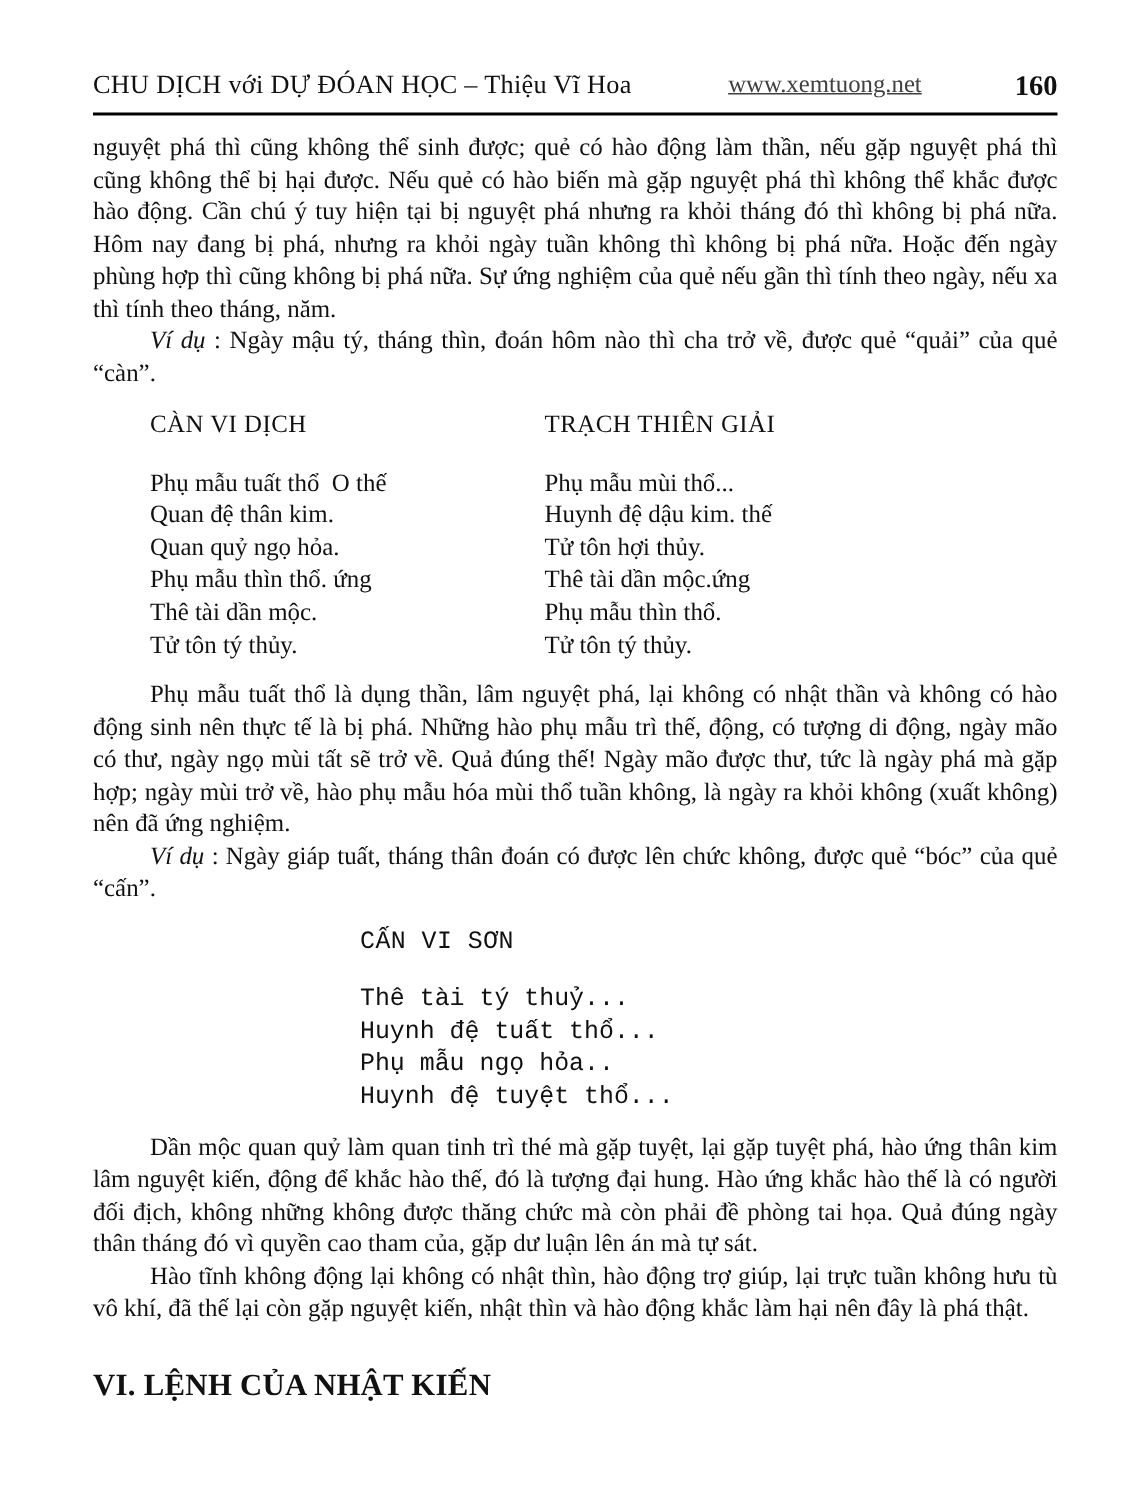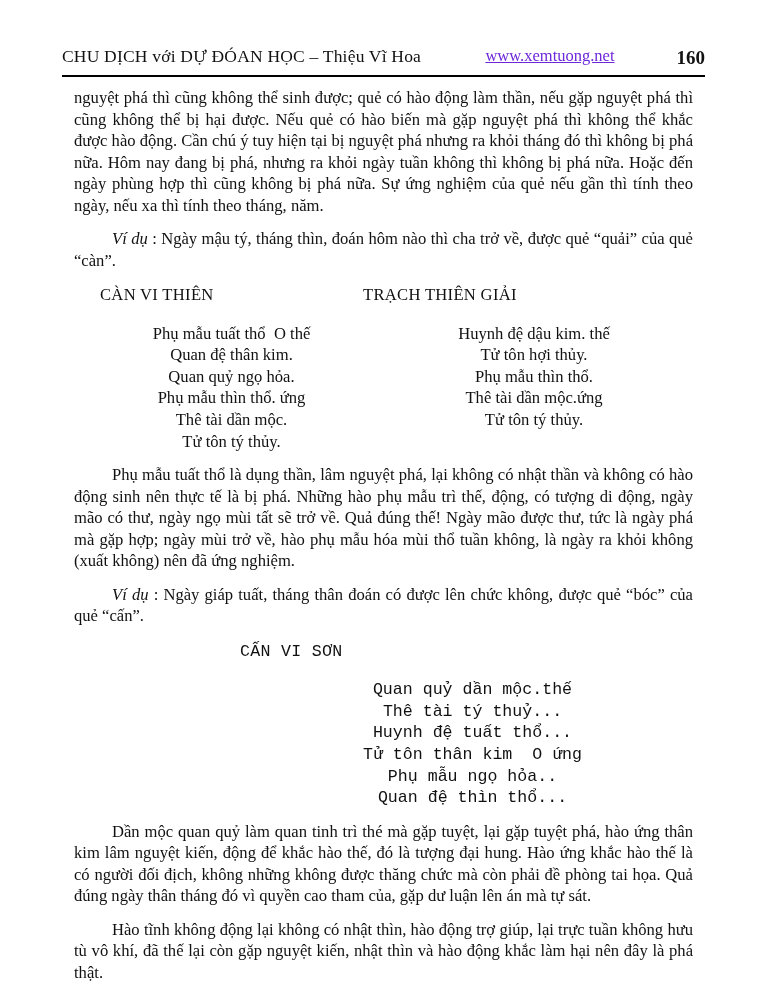--- a/index.html
+++ b/index.html
@@ -24,55 +24,55 @@
   }
   .header-title {
     flex: 1;
     font-size: 17.5px;
     letter-spacing: 0.2px;
     white-space: nowrap;
   }
   .header-url {
     font-size: 16.5px;
     text-decoration: underline;
-    color: #6d28d9;
+    color: #404040;
     margin-right: 62px;
     margin-bottom: 1px;
     white-space: nowrap;
   }
   .header-page {
     font-size: 19px;
     font-weight: bold;
     line-height: 1;
   }
   
   .para {
     font-size: 16.6px;
     line-height: 21.5px;
     text-align: justify;
-    margin: 12px;
+    margin: 0;
   }
   .para.indent { text-indent: 38px; }
   .para.first { margin-top: 10px; }
   .example { text-indent: 38px; }
   .vi-du { font-style: italic; }
   
   .hex-pair {
     display: flex;
     margin: 13px 0 12px 38px;
     font-size: 16.6px;
     line-height: 21.6px;
   }
   .hex-col-left { width: 263px; }
   .hex-col-right { flex: 1; }
   .hex-title {
     margin-bottom: 17px;
     letter-spacing: 0.3px;
   }
-  .hex-line { white-space: pre; text-align: center; }
+  .hex-line { white-space: pre; }
   
   .hex-single {
     margin: 14px 0 12px 178px;
     font-size: 16.6px;
     line-height: 21.6px;
     font-family: Liberation Mono, monospace;
   }
   
   .section-heading {
     text-align: left;
@@ -92,50 +92,49 @@
     <a class="header-url" href="#">www.xemtuong.net</a>
     <div class="header-page">160</div>
   </div>
 
   <p class="para first">nguyệt phá thì cũng không thể sinh được; quẻ có hào động làm thần, nếu gặp nguyệt phá thì cũng không thể bị hại được. Nếu quẻ có hào biến mà gặp nguyệt phá thì không thể khắc được hào động. Cần chú ý tuy hiện tại bị nguyệt phá nhưng ra khỏi tháng đó thì không bị phá nữa. Hôm nay đang bị phá, nhưng ra khỏi ngày tuần không thì không bị phá nữa. Hoặc đến ngày phùng hợp thì cũng không bị phá nữa. Sự ứng nghiệm của quẻ nếu gần thì tính theo ngày, nếu xa thì tính theo tháng, năm.</p>
 
   <p class="para example"><span class="vi-du">Ví dụ</span><span> : Ngày mậu tý, tháng thìn, đoán hôm nào thì cha trở về, được quẻ “quải” của quẻ “càn”.</span></p>
 
   <div class="hex-pair">
     <div class="hex-col-left">
-      <div class="hex-title">CÀN VI THIÊN</div>
+      <div class="hex-title">CÀN VI DỊCH</div>
       <div class="hex-line">Phụ mẫu tuất thổ  O thế</div>
       <div class="hex-line">Quan đệ thân kim.</div>
       <div class="hex-line">Quan quỷ ngọ hỏa.</div>
       <div class="hex-line">Phụ mẫu thìn thổ. ứng</div>
       <div class="hex-line">Thê tài dần mộc.</div>
       <div class="hex-line">Tử tôn tý thủy.</div>
     </div>
     <div class="hex-col-right">
       <div class="hex-title">TRẠCH THIÊN GIẢI</div>
+      <div class="hex-line">Phụ mẫu mùi thổ...</div>
       <div class="hex-line">Huynh đệ dậu kim. thế</div>
       <div class="hex-line">Tử tôn hợi thủy.</div>
+      <div class="hex-line">Thê tài dần mộc.ứng</div>
       <div class="hex-line">Phụ mẫu thìn thổ.</div>
-      <div class="hex-line">Thê tài dần mộc.ứng</div>
       <div class="hex-line">Tử tôn tý thủy.</div>
     </div>
   </div>
 
   <p class="para indent">Phụ mẫu tuất thổ là dụng thần, lâm nguyệt phá, lại không có nhật thần và không có hào động sinh nên thực tế là bị phá. Những hào phụ mẫu trì thế, động, có tượng di động, ngày mão có thư, ngày ngọ mùi tất sẽ trở về. Quả đúng thế! Ngày mão được thư, tức là ngày phá mà gặp hợp; ngày mùi trở về, hào phụ mẫu hóa mùi thổ tuần không, là ngày ra khỏi không (xuất không) nên đã ứng nghiệm.</p>
 
   <p class="para example"><span class="vi-du">Ví dụ</span><span> : Ngày giáp tuất, tháng thân đoán có được lên chức không, được quẻ “bóc” của quẻ “cấn”.</span></p>
 
   <div class="hex-single">
     <div class="hex-title">CẤN VI  SƠN</div>
-    <div class="hex-line">Quan quỷ dần mộc.thế</div>
     <div class="hex-line">Thê tài tý thuỷ...</div>
     <div class="hex-line">Huynh đệ tuất thổ...</div>
-    <div class="hex-line">Tử tôn thân kim  O ứng</div>
     <div class="hex-line">Phụ mẫu ngọ hỏa..</div>
-    <div class="hex-line">Quan đệ thìn thổ...</div>
+    <div class="hex-line">Huynh đệ tuyệt thổ...</div>
   </div>
 
   <p class="para indent">Dần mộc quan quỷ làm quan tinh trì thé mà gặp tuyệt, lại gặp tuyệt phá, hào ứng thân kim lâm nguyệt kiến, động để khắc hào thế, đó là tượng đại hung. Hào ứng khắc hào thế là có người đối địch, không những không được thăng chức mà còn phải đề phòng tai họa. Quả đúng ngày thân tháng đó vì quyền cao tham của, gặp dư luận lên án mà tự sát.</p>
 
   <p class="para indent">Hào tĩnh không động lại không có nhật thìn, hào động trợ giúp, lại trực tuần không hưu tù vô khí, đã thế lại còn gặp nguyệt kiến, nhật thìn và hào động khắc làm hại nên đây là phá thật.</p>
 
   <h2 class="section-heading">VI. LỆNH CỦA NHẬT KIẾN</h2>
 
 </div>
 

